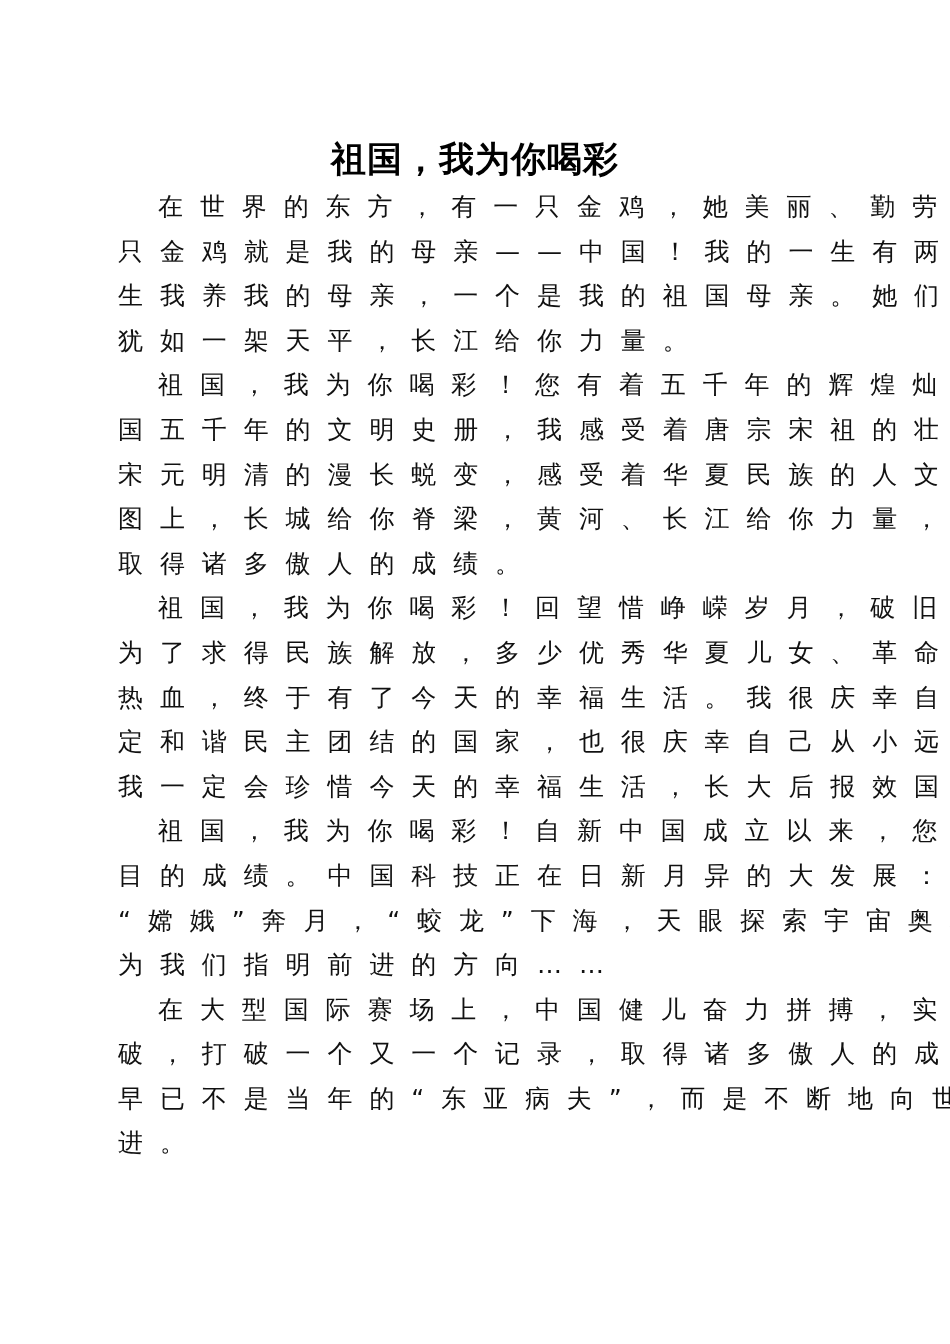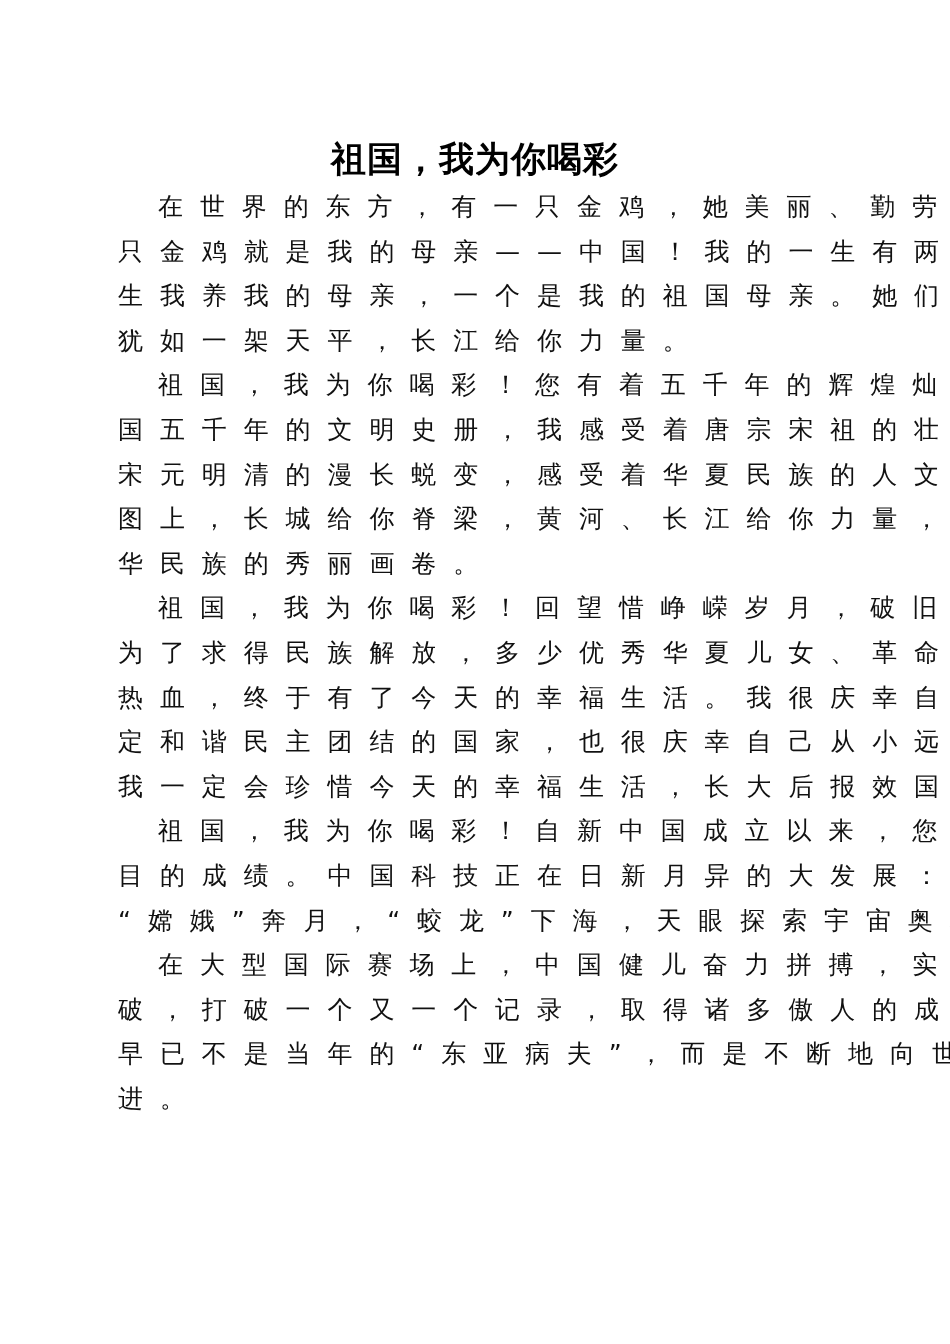--- a/index.html
+++ b/index.html
@@ -29,27 +29,28 @@
   <div class="title">祖国，我为你喝彩</div>
   <div class="body" id="essay-body">
       <div class="line indent">在世界的东方，有一只金鸡，她美丽、勤劳而又伟大……这</div>
       <div class="line">只金鸡就是我的母亲——中国！我的一生有两个母亲：一个是</div>
       <div class="line">生我养我的母亲，一个是我的祖国母亲。她们两个在我的心中</div>
       <div class="line">犹如一架天平，长江给你力量。</div>
       <div class="line indent">祖国，我为你喝彩！您有着五千年的辉煌灿烂文明，翻开中</div>
       <div class="line">国五千年的文明史册，我感受着唐宗宋祖的壮志凌云，感受着</div>
       <div class="line">宋元明清的漫长蜕变，感受着华夏民族的人文魅力。在您的版</div>
       <div class="line">图上，长城给你脊梁，黄河、长江给你力量，万里山河筑就中</div>
-      <div class="line">华民族的秀丽画卷。</div>
+      <div class="line">取得诸多傲人的成绩。</div>
       <div class="line indent">祖国，我为你喝彩！回望惜峥嵘岁月，破旧山河，列强欺辱，</div>
       <div class="line">为了求得民族解放，多少优秀华夏儿女、革命先辈抛头颅，洒</div>
       <div class="line">热血，终于有了今天的幸福生活。我很庆幸自己出生在这个安</div>
       <div class="line">定和谐民主团结的国家，也很庆幸自己从小远离疾病和饥饿。</div>
       <div class="line">我一定会珍惜今天的幸福生活，长大后报效国家。</div>
       <div class="line indent">祖国，我为你喝彩！自新中国成立以来，您取得诸多举世瞩</div>
       <div class="line">目的成绩。中国科技正在日新月异的大发展：“神舟”升天，</div>
       <div class="line">“嫦娥”奔月，“蛟龙”下海，天眼探索宇宙奥秘，“北斗”</div>
+      <div class="line">为我们指明前进的方向……</div>
       <div class="line indent">在大型国际赛场上，中国健儿奋力拼搏，实现一个又一个突</div>
       <div class="line">破，打破一个又一个记录，取得诸多傲人的成绩。现在的中国</div>
       <div class="line">早已不是当年的“东亚病夫”，而是不断地向世界体育强国迈</div>
       <div class="line">进。</div>
     </div>
 </div>
 
 </body></html>

